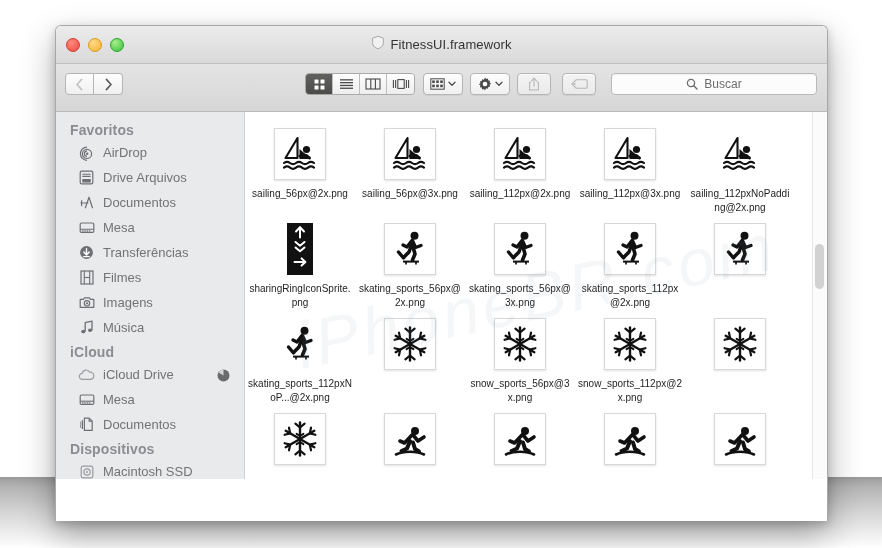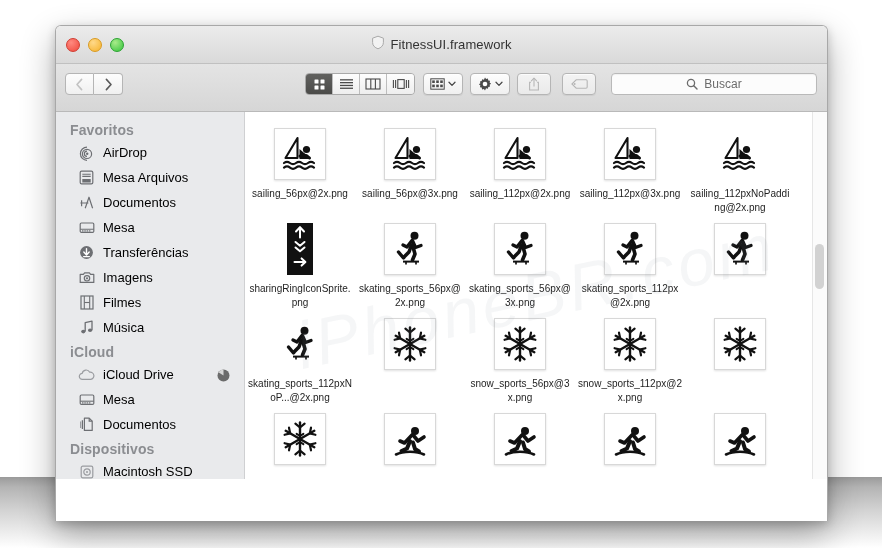--- a/index.html
+++ b/index.html
@@ -143,21 +143,21 @@
     font-size: 14px; color: #8b8d91; font-weight: bold;
     padding: 4px 0 2px 14px; letter-spacing: .1px;
   }
   .sb-item {
     height: 25px;
     display: flex; align-items: center;
     padding-left: 22px;
     gap: 8px;
     position: relative;
   }
-  .sb-label { font-size: 13px; color: #000000; }
+  .sb-label { font-size: 13px; color: #737373; }
   .sb-icon { width: 17px; height: 17px; display: flex; align-items: center; justify-content: center; flex: none; }
   .sb-badge {
     position: absolute; right: 14px; top: 6px;
     width: 13px; height: 13px;
   }
 
   
   #content {
     flex: 1;
     background: #ffffff;
@@ -370,21 +370,21 @@
           <span class="sb-icon">
             <svg width="15" height="15" viewBox="0 0 15 15">
               <rect x="1.2" y="1.2" width="12.6" height="12.6" rx="1.4" fill="none" stroke="#6d6f73" stroke-width="1.2"></rect>
               <g stroke="#6d6f73" stroke-width="1.1">
                 <line x1="3.3" y1="4.2" x2="11.7" y2="4.2"></line>
                 <line x1="3.3" y1="6.4" x2="11.7" y2="6.4"></line>
               </g>
               <path d="M3.3 9 H11.7 V12.6 H3.3 Z" fill="#6d6f73"></path>
             </svg>
           </span>
-          <span class="sb-label">Mesa Arquivos</span>
+          <span class="sb-label">Drive Arquivos</span>
         </div>
 
         <div class="sb-item">
           <span class="sb-icon">
             <svg width="16" height="15" viewBox="0 0 16 15">
               <path d="M6.2 13.2 L10 2.2 L13.6 13.2" fill="none" stroke="#6d6f73" stroke-width="1.2" stroke-linejoin="round"></path>
               <line x1="1.4" y1="8" x2="9.4" y2="8" stroke="#6d6f73" stroke-width="1.2"></line>
               <line x1="2.6" y1="11.2" x2="2.6" y2="5.2" stroke="#6d6f73" stroke-width="1.2"></line>
             </svg>
           </span>
@@ -413,39 +413,39 @@
               <circle cx="7.5" cy="7.5" r="6.4" fill="#6d6f73"></circle>
               <path d="M7.5 3.6 V9.6 M4.8 7 L7.5 9.9 L10.2 7" fill="none" stroke="#ffffff" stroke-width="1.4" stroke-linecap="round" stroke-linejoin="round"></path>
               <line x1="4.6" y1="11.6" x2="10.4" y2="11.6" stroke="#ffffff" stroke-width="1.2" stroke-linecap="round"></line>
             </svg>
           </span>
           <span class="sb-label">Transferências</span>
         </div>
 
         <div class="sb-item">
           <span class="sb-icon">
-            <svg width="16" height="13" viewBox="0 0 16 13">
-              <path d="M1.2 3.4 H4.4 L5.6 1.8 H10.4 L11.6 3.4 H14.8 V11.4 H1.2 Z" fill="none" stroke="#6d6f73" stroke-width="1.2" stroke-linejoin="round"></path>
-              <circle cx="8" cy="7.3" r="2.7" fill="none" stroke="#6d6f73" stroke-width="1.2"></circle>
-              <circle cx="8" cy="7.3" r="1.1" fill="#6d6f73"></circle>
-            </svg>
-          </span>
-          <span class="sb-label">Imagens</span>
-        </div>
-
-        <div class="sb-item">
-          <span class="sb-icon">
             <svg width="14" height="15" viewBox="0 0 14 15">
               <rect x="1" y="1" width="12" height="13" fill="none" stroke="#6d6f73" stroke-width="1.2"></rect>
               <line x1="4.3" y1="1" x2="4.3" y2="14" stroke="#6d6f73" stroke-width="1.1"></line>
               <line x1="9.7" y1="1" x2="9.7" y2="14" stroke="#6d6f73" stroke-width="1.1"></line>
               <line x1="4.3" y1="7.5" x2="9.7" y2="7.5" stroke="#6d6f73" stroke-width="1.1"></line>
             </svg>
           </span>
           <span class="sb-label">Filmes</span>
+        </div>
+
+        <div class="sb-item">
+          <span class="sb-icon">
+            <svg width="16" height="13" viewBox="0 0 16 13">
+              <path d="M1.2 3.4 H4.4 L5.6 1.8 H10.4 L11.6 3.4 H14.8 V11.4 H1.2 Z" fill="none" stroke="#6d6f73" stroke-width="1.2" stroke-linejoin="round"></path>
+              <circle cx="8" cy="7.3" r="2.7" fill="none" stroke="#6d6f73" stroke-width="1.2"></circle>
+              <circle cx="8" cy="7.3" r="1.1" fill="#6d6f73"></circle>
+            </svg>
+          </span>
+          <span class="sb-label">Imagens</span>
         </div>
 
         <div class="sb-item">
           <span class="sb-icon">
             <svg width="14" height="15" viewBox="0 0 14 15">
               <path d="M5.2 11.4 V2.6 L12 1.2 V10" fill="none" stroke="#6d6f73" stroke-width="1.3" stroke-linejoin="round"></path>
               <ellipse cx="3.3" cy="11.6" rx="2.1" ry="1.8" fill="#6d6f73"></ellipse>
               <ellipse cx="10.1" cy="10.2" rx="2.1" ry="1.8" fill="#6d6f73"></ellipse>
             </svg>
           </span>

